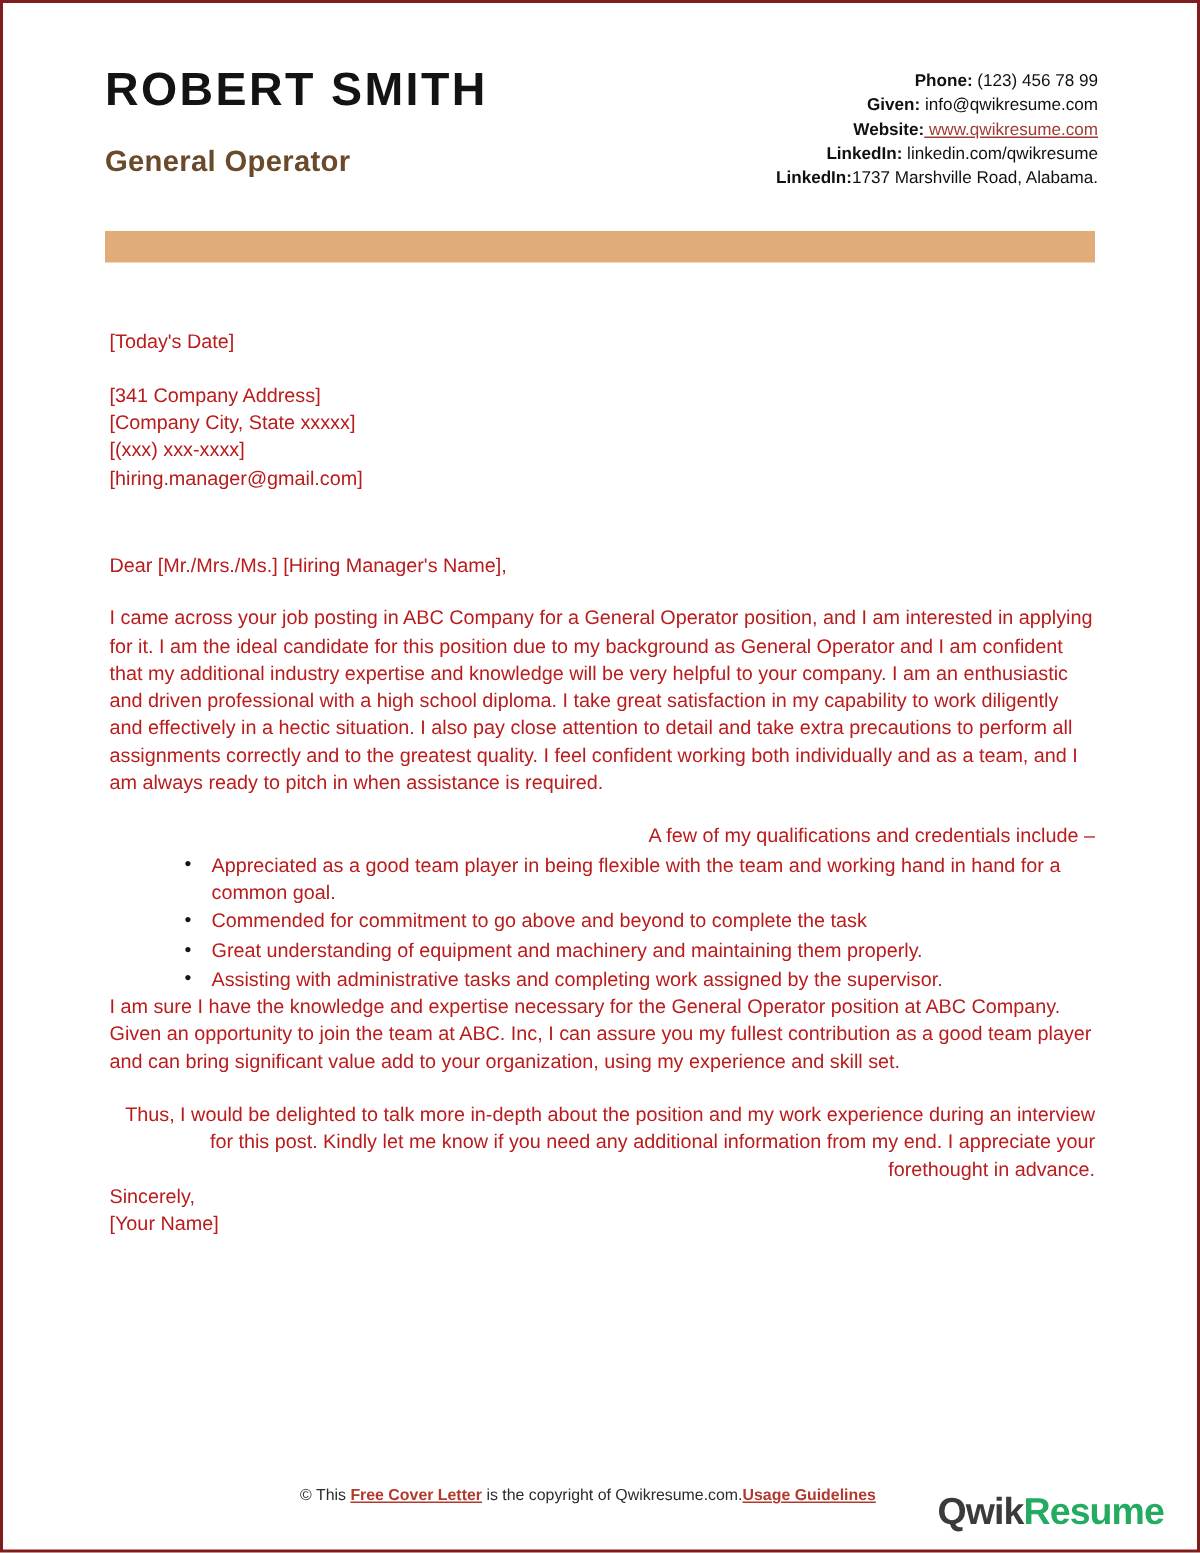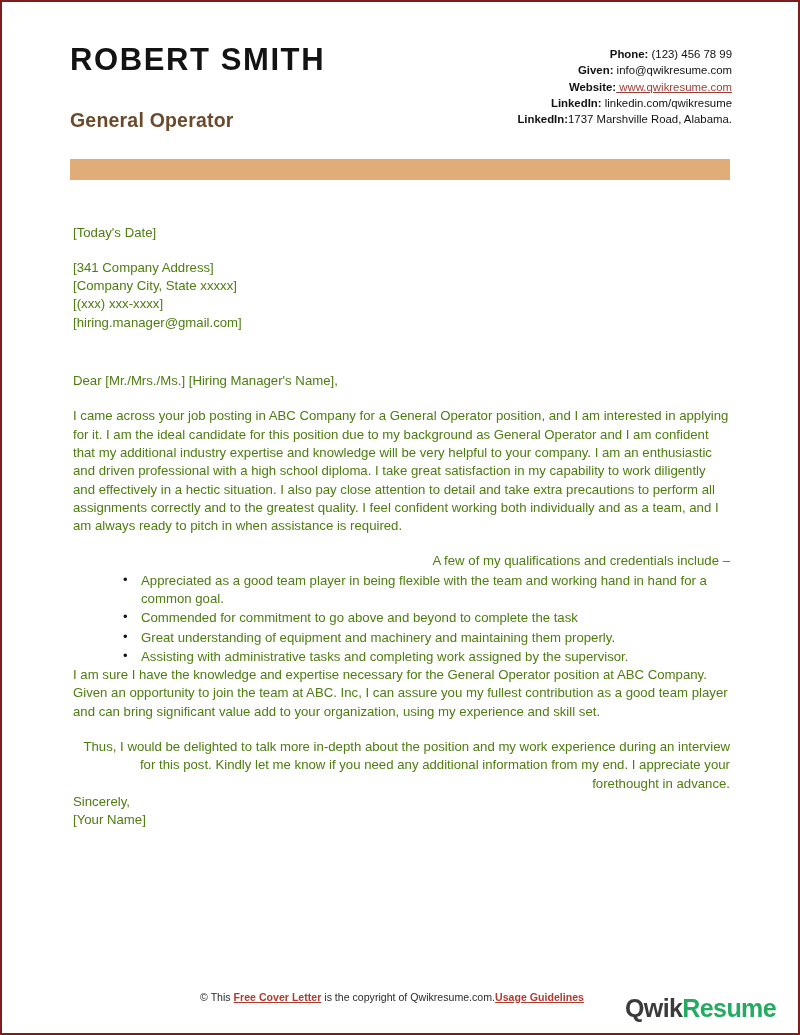--- a/index.html
+++ b/index.html
@@ -42,21 +42,21 @@
     letter-spacing: 1.6px;
     color: #131313;
     line-height: 1.05;
     white-space: nowrap;
   }
   .job-title {
     font-size: 19.5px;
     font-weight: bold;
     color: #6b4a2b;
     letter-spacing: 0.2px;
-    margin-top: 32px;
+    margin-top: 20px;
     white-space: nowrap;
   }
   .contact {
     text-align: right;
     font-size: 11.4px;
     line-height: 16.3px;
     color: #111111;
     padding-top: 6px;
     white-space: nowrap;
   }
@@ -73,21 +73,21 @@
     height: 21px;
     background: #e0ac78;
   }
 
   
   .content {
     padding: 0 68px 0 71px;
     box-sizing: border-box;
     font-size: 13.2px;
     line-height: 18.3px;
-    color: #4d7c0f;
+    color: #b91c1c;
   }
   .block-date { margin-top: 44px; }
   .addr-line { display: block; }
   .block-address { margin-top: 17px; }
 
   .salutation { margin-top: 40px; }
 
   p.para {
     margin: 0;
     padding: 0;

